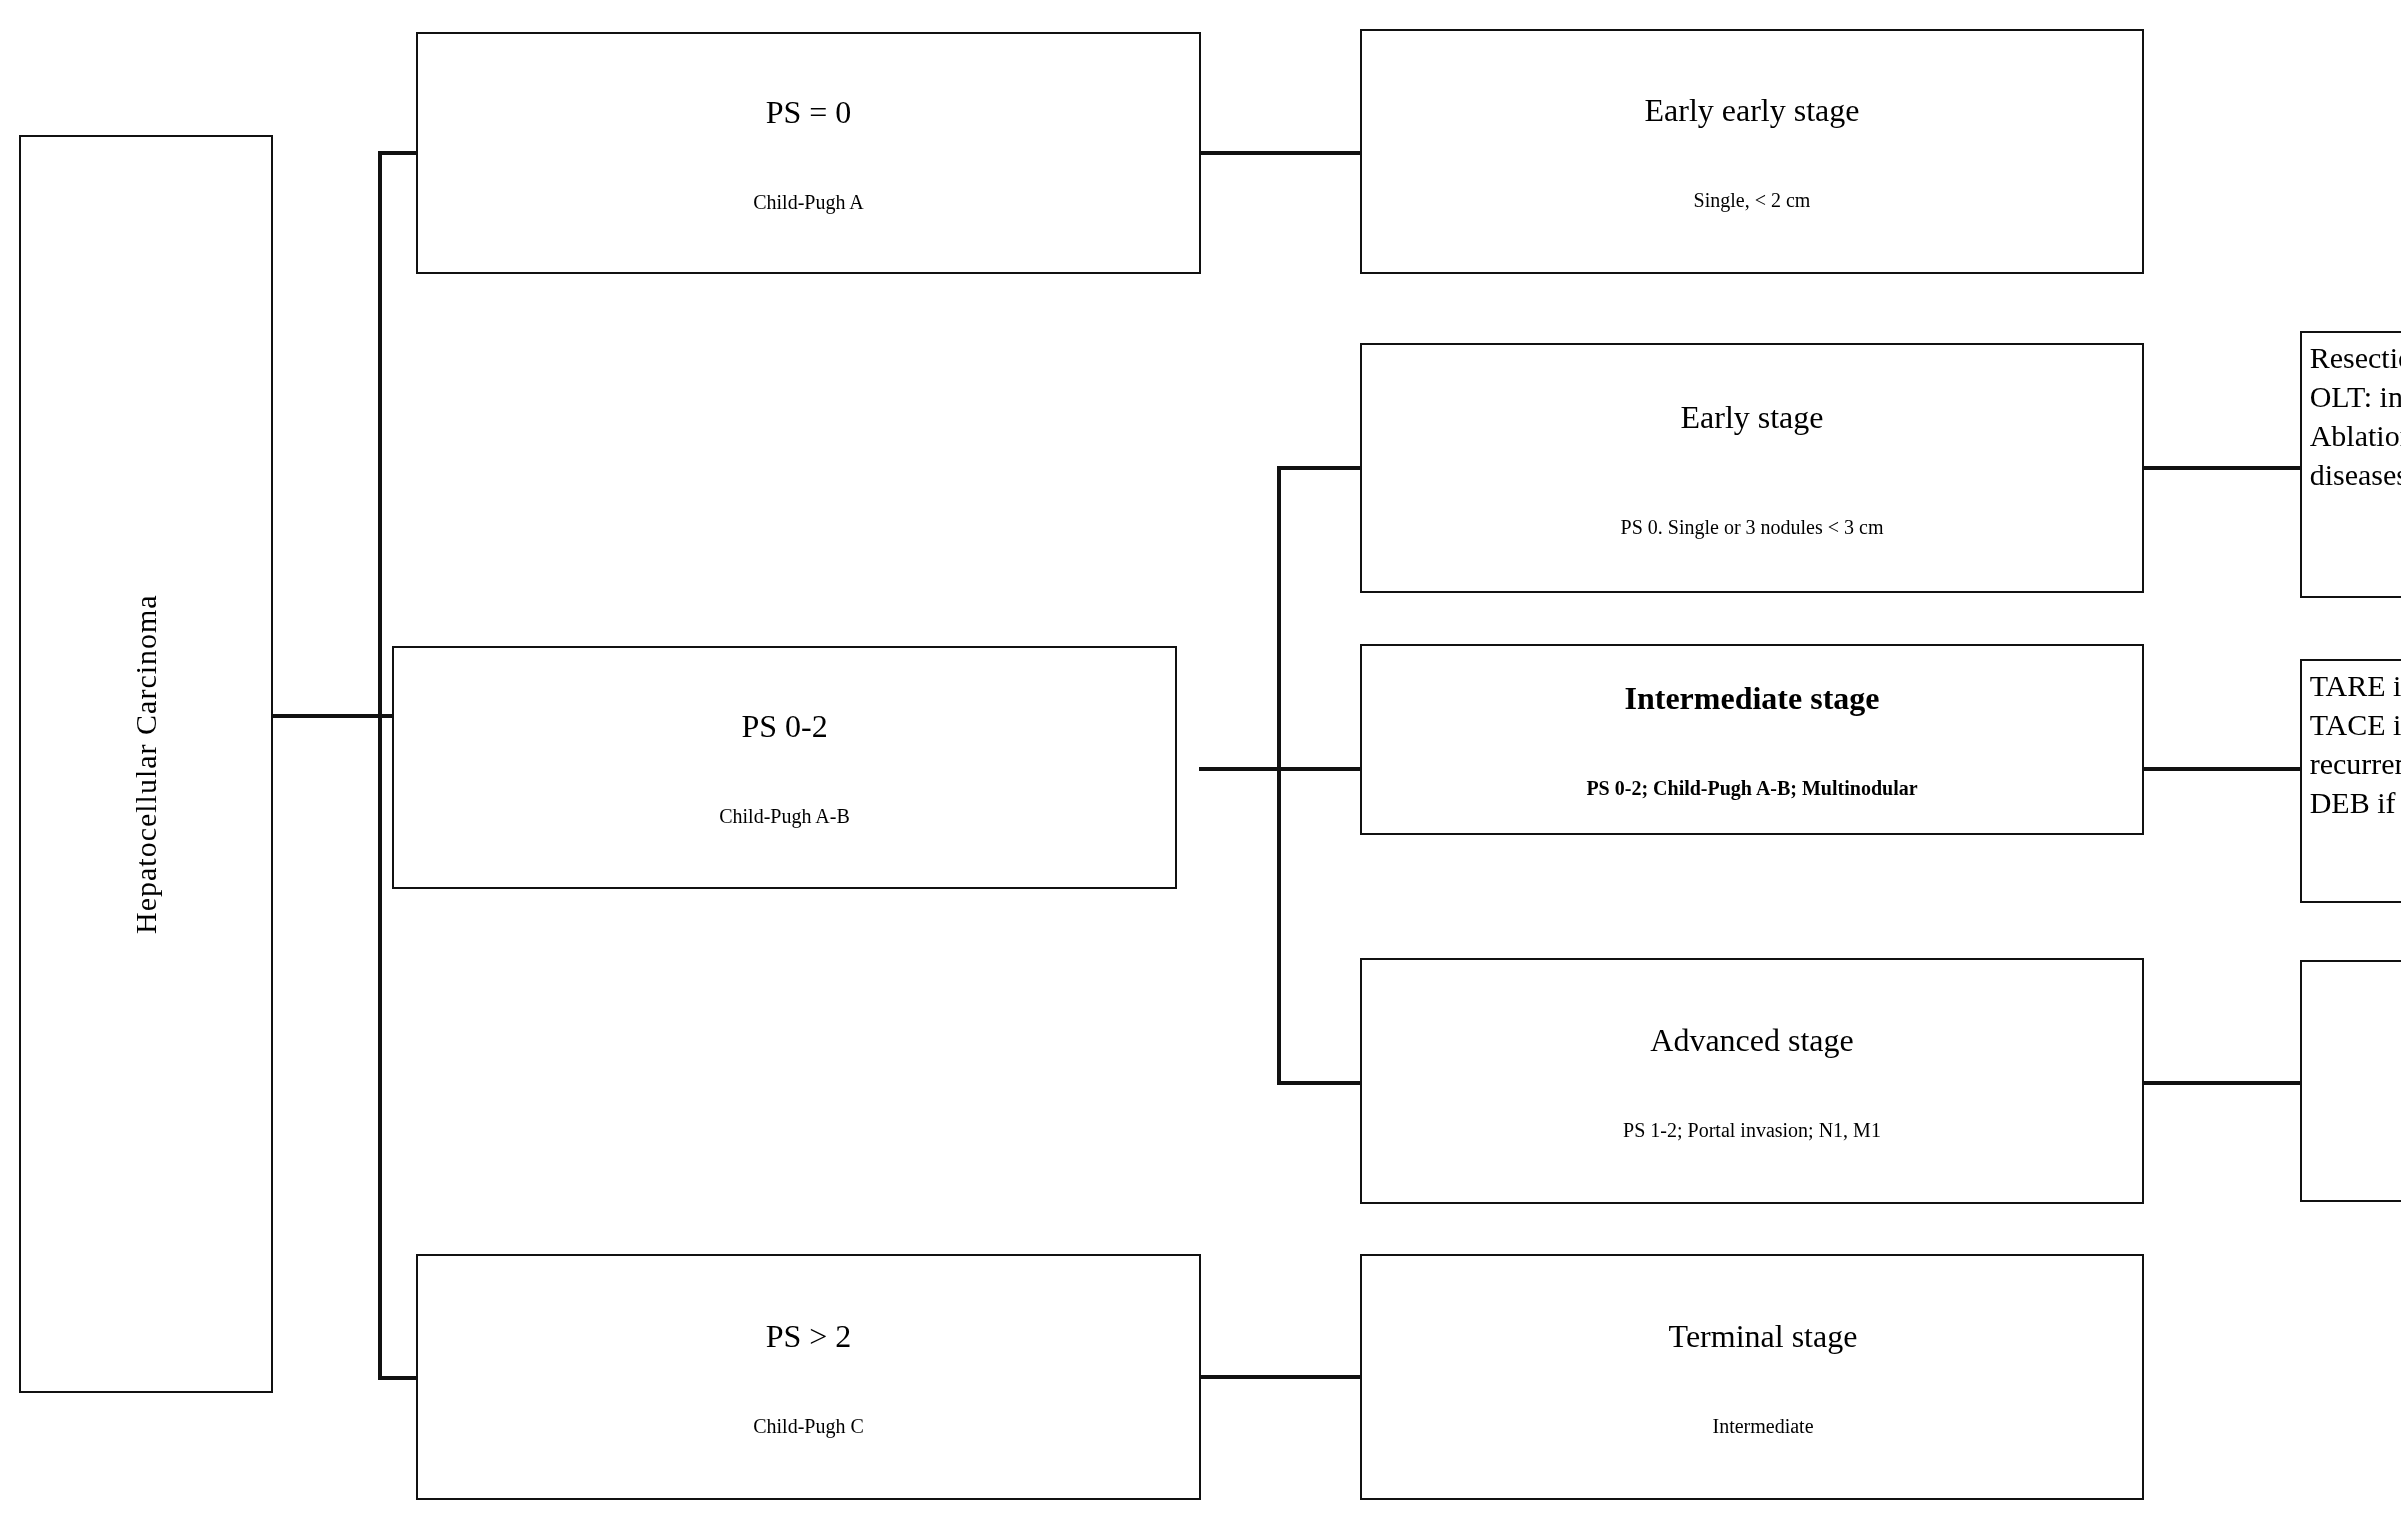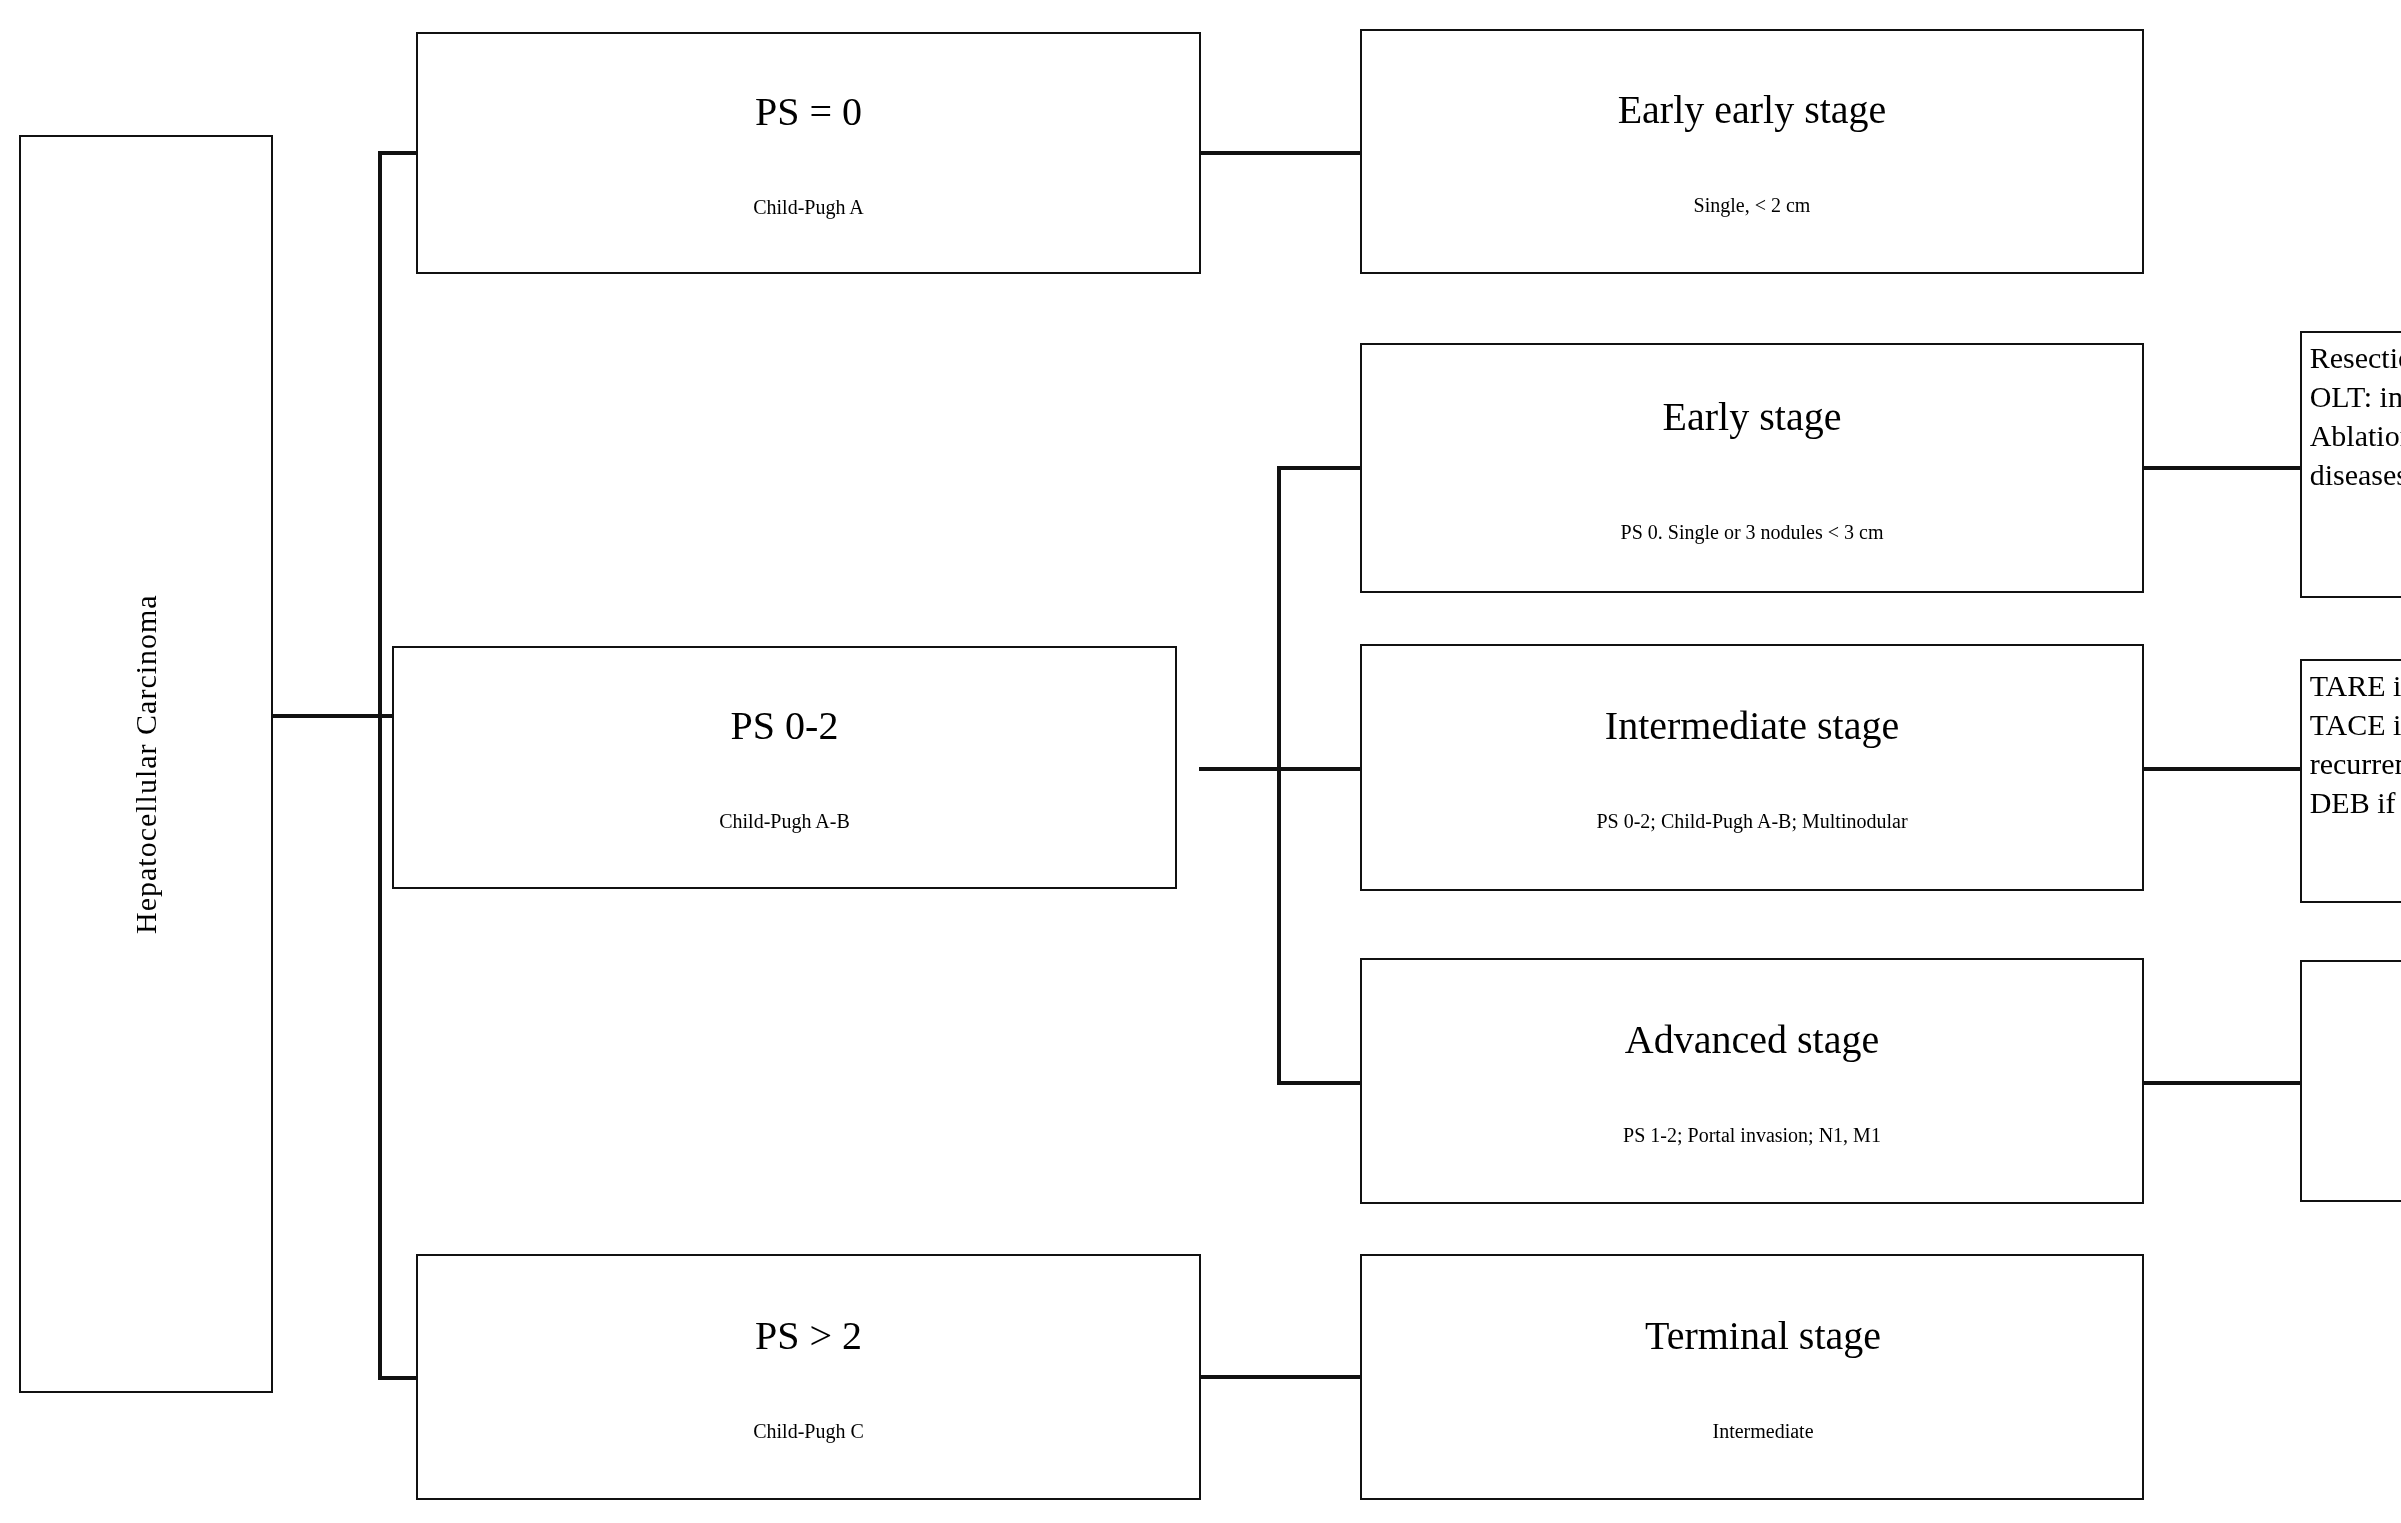--- a/index.html
+++ b/index.html
@@ -41,21 +41,21 @@
     transform: rotate(180deg);
     justify-content: center;
     align-items: center;
   }
   .root-node .line {
     letter-spacing: 1px;
     font-size: 30px;
   }
 
   
-  .stage-node .line.title { font-size: 40px; margin-bottom: 58px; }
+  .stage-node .line.title { font-size: 32px; margin-bottom: 58px; }
   .stage-node .line.sub   { font-size: 20px; }
 
   
   .text-node {
     align-items: stretch;
     justify-content: flex-start;
     text-align: left;
     padding: 4.8px 6.7px 4.8px 7.7px;
   }
   .text-node .line {
@@ -124,21 +124,21 @@
   <div class="node stage-node" style="left:1360px; top:29px; width:784px; height:245px;">
     <span class="line title">Early early stage</span>
     <span class="line sub">Single, &lt; 2 cm</span>
   </div>
 
   <div class="node stage-node" style="left:1360px; top:343px; width:784px; height:250px;gap:20px;">
     <span class="line title">Early stage</span>
     <span class="line sub">PS 0. Single or 3 nodules &lt; 3 cm</span>
   </div>
 
-  <div class="node stage-node" style="left:1360px; top:644px; width:784px; height:247px;">
+  <div class="node stage-node" style="left:1360px; top:644px; width:784px; height:191px;font-weight:bold;">
     <span class="line title">Intermediate stage</span>
     <span class="line sub">PS 0-2; Child-Pugh A-B; Multinodular</span>
   </div>
 
   <div class="node stage-node" style="left:1360px; top:958px; width:784px; height:246px;">
     <span class="line title">Advanced stage</span>
     <span class="line sub">PS 1-2; Portal invasion; N1, M1</span>
   </div>
 
   <div class="node stage-node" style="left:1360px; top:1254px; width:784px; height:246px;padding-left:22px;">

